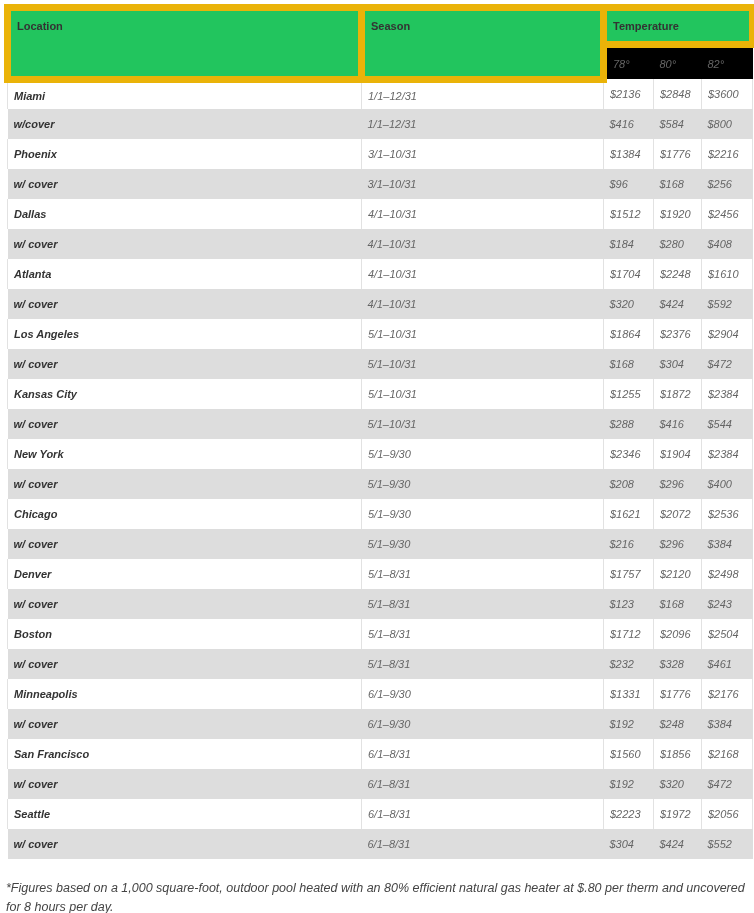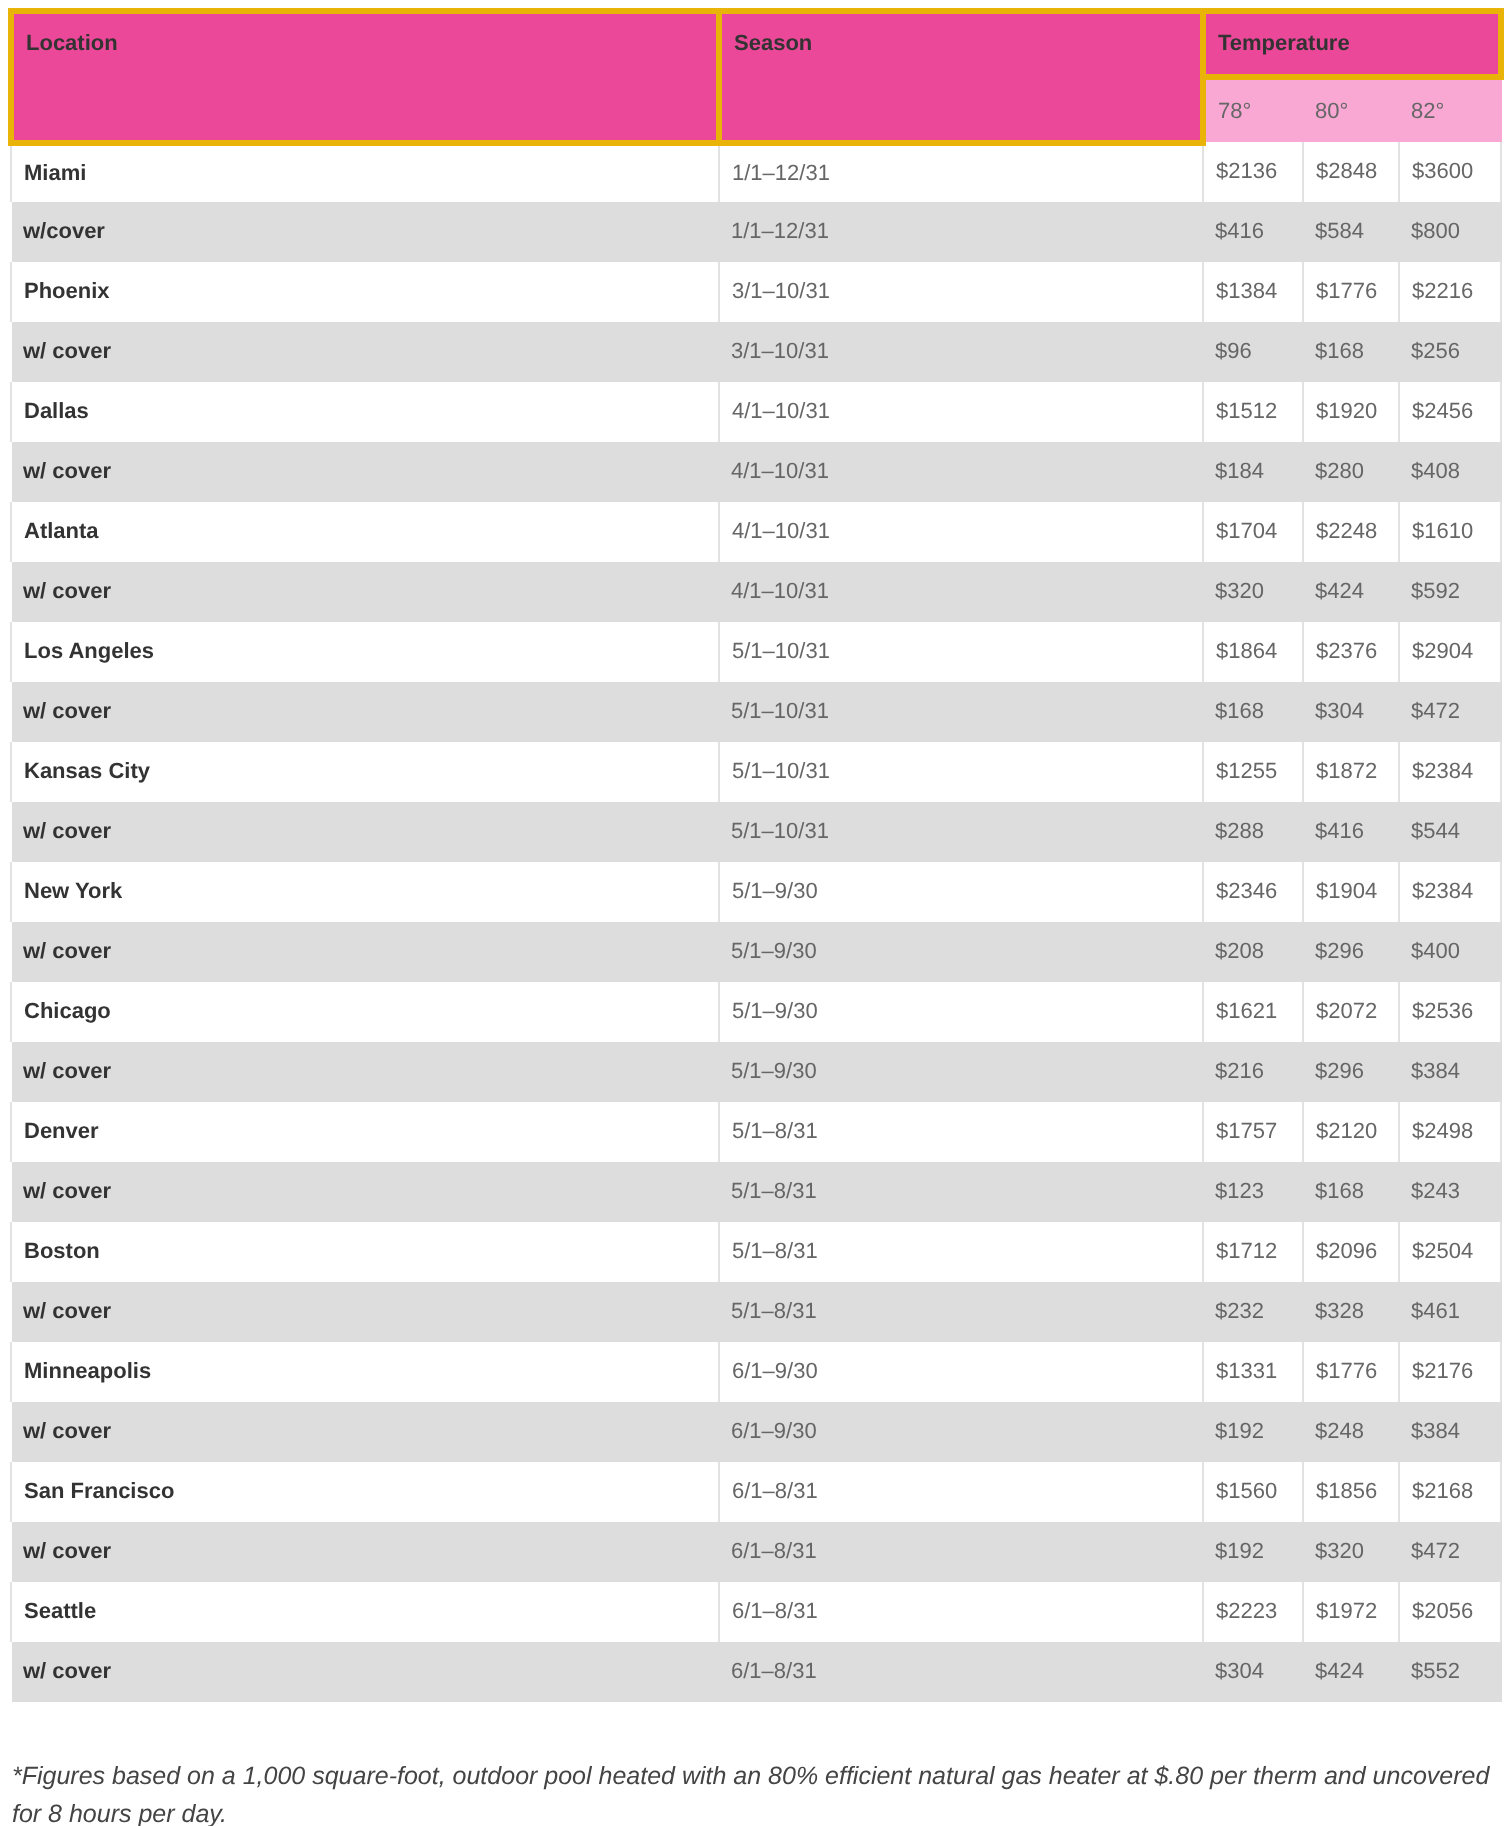--- a/index.html
+++ b/index.html
@@ -20,29 +20,29 @@
   table.heat col.c-loc { width: 354px; }
   table.heat col.c-season { width: 242px; }
   table.heat col.c-t1 { width: 50px; }
   table.heat col.c-t2 { width: 48px; }
   table.heat col.c-t3 { width: 51px; }
   table.heat th, table.heat td {
     padding: 0 0 0 6px; text-align: left; vertical-align: middle;
     white-space: nowrap; overflow: hidden;
   }
   thead th {
-    font-weight: bold; color: #333; border: 3px solid #eab308; background: #ec4899;
+    font-weight: bold; color: #333; border: 7px solid #eab308; background: #22c55e;
     font-size: 11px;
   }
   thead th.tall { vertical-align: top; padding-top: 9px; }
   thead tr.h1 th { height: 30px; }
   thead tr.h2 th {
-    height: 31px; background: #f9a8d4; border: none; font-weight: normal; color: #666;
-  }
-  tbody tr { height: 30px; }
+    height: 31px; background: #000000; border: none; font-weight: normal; color: #666; font-style: italic;
+  }
+  tbody tr { height: 30px; font-style: italic; }
   tbody tr.main td { background: #ffffff; border-left: 1px solid #e2e2e2; border-right: 1px solid #e2e2e2; }
   tbody tr.cover td { background: #dddddd; border: none; }
   td.loc { font-weight: bold; color: #333; }
   td.season, td.cost { color: #666; }
   .footnote {
     position: absolute; left: 6px; top: 879px; width: 740px;
     font-size: 12.5px; font-style: italic; color: #444; line-height: 19px;
   }
 </style>
 </head>

